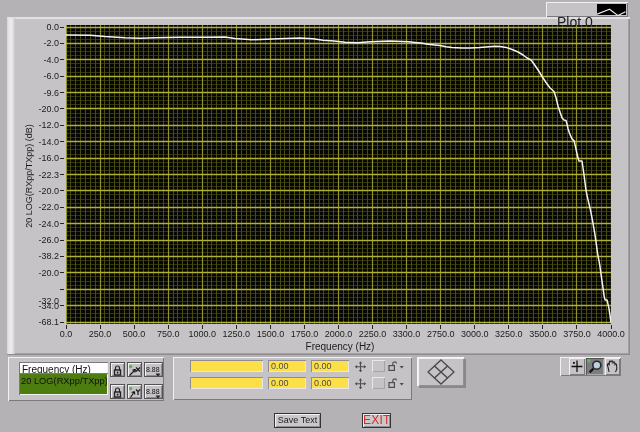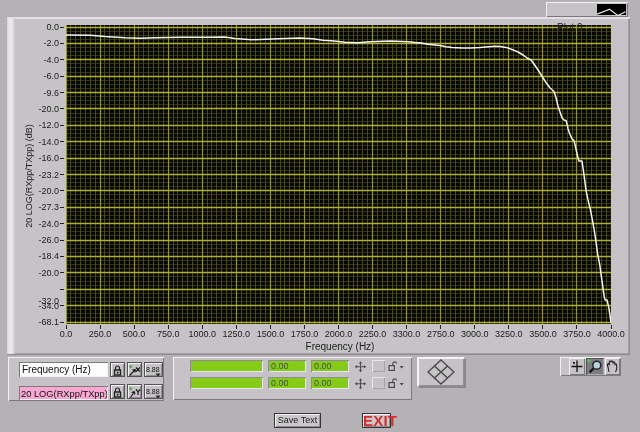--- a/index.html
+++ b/index.html
@@ -1,20 +1,20 @@
 <!DOCTYPE html>
 <html><head><meta charset="utf-8"><style>
 *{margin:0;padding:0;box-sizing:border-box}
 html,body{width:640px;height:432px;overflow:hidden;background:#b5b2b5;
  font-family:"Liberation Sans",sans-serif;}
 #root{position:relative;width:640px;height:432px;background:#b5b2b5;}
 .abs{position:absolute}
 .raised{box-shadow:inset 1px 1px 0 #f2f0f2,inset -1px -1px 0 #7b797b}
 .sunken{box-shadow:inset 1px 1px 0 #7b797b,inset -1px -1px 0 #f2f0f2}
-.fld{position:absolute;background:#84cc16;box-shadow:inset 1px 1px 0 #8f8d8f,inset -1px -1px 0 #e9e7e9}
+.fld{position:absolute;background:#fde047;box-shadow:inset 1px 1px 0 #8f8d8f,inset -1px -1px 0 #e9e7e9}
 .yl{position:absolute;right:581px;font-size:9px;color:#1c1c1c;width:40px;text-align:right;letter-spacing:0px}
 .ytick{position:absolute;left:60px;width:4px;height:1px;background:#242424}
 .xl{position:absolute;top:329px;font-size:9px;color:#1c1c1c;width:60px;text-align:center}
 .xtick{position:absolute;top:325px;width:1px;height:4px;background:#242424}
 .btn{position:absolute;background:#c6c3c6;border:1px solid #555355;
  box-shadow:inset 1px 1px 0 #f2f0f2,inset -1px -1px 0 #8f8d8f}
 </style></head><body>
 <div id="root">
 
 <div class="abs" style="left:7px;top:17px;width:623px;height:338px;background:#c6c3c6;
@@ -41,31 +41,31 @@
     <div class="yl" style="top:87.6px">-9.6</div>
     <div class="ytick" style="top:92.1px"></div>
     <div class="yl" style="top:103.9px">-20.0</div>
     <div class="ytick" style="top:108.4px"></div>
     <div class="yl" style="top:120.3px">-12.0</div>
     <div class="ytick" style="top:124.8px"></div>
     <div class="yl" style="top:136.7px">-14.0</div>
     <div class="ytick" style="top:141.2px"></div>
     <div class="yl" style="top:153.1px">-16.0</div>
     <div class="ytick" style="top:157.6px"></div>
-    <div class="yl" style="top:169.5px">-23.2</div>
+    <div class="yl" style="top:169.5px">-22.3</div>
     <div class="ytick" style="top:174.0px"></div>
     <div class="yl" style="top:185.9px">-20.0</div>
     <div class="ytick" style="top:190.4px"></div>
-    <div class="yl" style="top:202.3px">-27.3</div>
+    <div class="yl" style="top:202.3px">-22.0</div>
     <div class="ytick" style="top:206.8px"></div>
     <div class="yl" style="top:218.7px">-24.0</div>
     <div class="ytick" style="top:223.2px"></div>
     <div class="yl" style="top:235.1px">-26.0</div>
     <div class="ytick" style="top:239.6px"></div>
-    <div class="yl" style="top:251.4px">-18.4</div>
+    <div class="yl" style="top:251.4px">-38.2</div>
     <div class="ytick" style="top:255.9px"></div>
     <div class="yl" style="top:267.8px">-20.0</div>
     <div class="ytick" style="top:272.3px"></div>
     <div class="yl" style="top:296px">-32.0</div>
     <div class="ytick" style="top:288.7px"></div>
     <div class="yl" style="top:300.6px">-34.0</div>
     <div class="ytick" style="top:305.1px"></div>
     <div class="yl" style="top:317.0px">-68.1</div>
     <div class="ytick" style="top:321.5px"></div>
 <div class="xl" style="left:36.0px">0.0</div>
@@ -103,21 +103,21 @@
     <div class="xl" style="left:581.0px">4000.0</div>
     <div class="xtick" style="left:610.5px"></div>
 
 <div class="abs" style="left:24px;top:120px;width:10px;height:112px;">
  <div style="position:absolute;left:-51px;top:51px;width:112px;transform:rotate(-90deg);
   font-size:9px;color:#1c1c1c;text-align:center;white-space:nowrap">20 LOG(RXpp/TXpp) (dB)</div>
 </div>
 <div class="abs" style="left:290px;top:341px;width:100px;text-align:center;font-size:10px;color:#1c1c1c">Frequency (Hz)</div>
 
 <div class="abs raised" style="left:546px;top:2px;width:82px;height:15px;background:#c6c3c6">
- <div style="position:absolute;left:11px;top:20px;font-size:10px;color:#1c1c1c">Plot 0</div>
+ <div style="position:absolute;left:11px;top:12px;font-size:14px;color:#1c1c1c">Plot 0</div>
  <div style="position:absolute;left:51px;top:2px;width:29px;height:11px;background:#000">
   <svg width="29" height="11">
           <path d="M0 7.2 L12.5 2.2 L21 8.6 L28.5 4.8" stroke="#f2f2f2" stroke-width="1.15" fill="none" stroke-linejoin="round"></path>
         </svg>
  </div>
 </div>
 
 <div class="abs raised" style="left:8px;top:357px;width:156px;height:44px;background:#c6c3c6">
 
  <div class="abs sunken" style="left:11px;top:5px;width:89px;height:15px;background:#fdfdfd">
@@ -137,21 +137,21 @@
      <path d="M8 3.5 l4 4 M12 3.5 l-4 4" stroke="#1a1a1a" stroke-width="1.2"></path>
    </svg>
  </div>
  <div class="btn" style="left:136px;top:5px;width:19px;height:15px">
    <svg width="17" height="13">
      <text x="1" y="8" font-size="7" font-family="Liberation Sans" fill="#111">8.88</text>
      <path d="M10.5 9.5 l5 0 -2.5 3 z" fill="#222"></path>
    </svg>
  </div>
 
- <div class="abs sunken" style="left:11px;top:29px;width:89px;height:14px;background:#f9a8d4">
+ <div class="abs sunken" style="left:11px;top:16px;width:89px;height:22px;background:#4d7c0f">
    <div style="position:absolute;left:2px;top:2.5px;font-size:9.3px;color:#111;white-space:nowrap;overflow:hidden;width:86px">20 LOG(RXpp/TXpp)</div>
  </div>
  <div class="btn" style="left:102px;top:27px;width:15px;height:15px">
    <svg width="13" height="13">
      <rect x="3.5" y="6" width="6" height="5" fill="none" stroke="#222" stroke-width="1.4"></rect>
      <path d="M4.5 6 V4 a2 2 0 0 1 4 0 V6" fill="none" stroke="#222" stroke-width="1.2"></path>
      <rect x="5.8" y="7.6" width="1.6" height="2" fill="#222"></rect>
    </svg>
  </div>
  <div class="btn" style="left:119px;top:27px;width:15px;height:15px">
@@ -244,14 +244,14 @@
     </svg>
   </div>
 </div>
 
 <div class="abs" style="left:274px;top:413px;width:47px;height:15px;background:#cbc8cb;
  border:1px solid #343434;box-shadow:inset 1px 1px 0 #f4f2f4,inset -1px -1px 0 #908e90;
  font-size:9px;color:#1c1c1c;text-align:center;line-height:13.5px">Save Text</div>
 
 <div class="abs" style="left:362px;top:413px;width:29px;height:15px;background:#cbc8cb;
  border:1px solid #343434;box-shadow:inset 1px 1px 0 #f4f2f4,inset -1px -1px 0 #908e90;
- font-size:15px;color:#d62c2c;text-align:left;line-height:13.5px;font-weight:bold;letter-spacing:0.2px">EXIT</div>
+ font-size:12px;color:#d62c2c;text-align:left;line-height:13.5px;font-weight:normal;letter-spacing:0.2px">EXIT</div>
 
 </div>
 </body></html>

